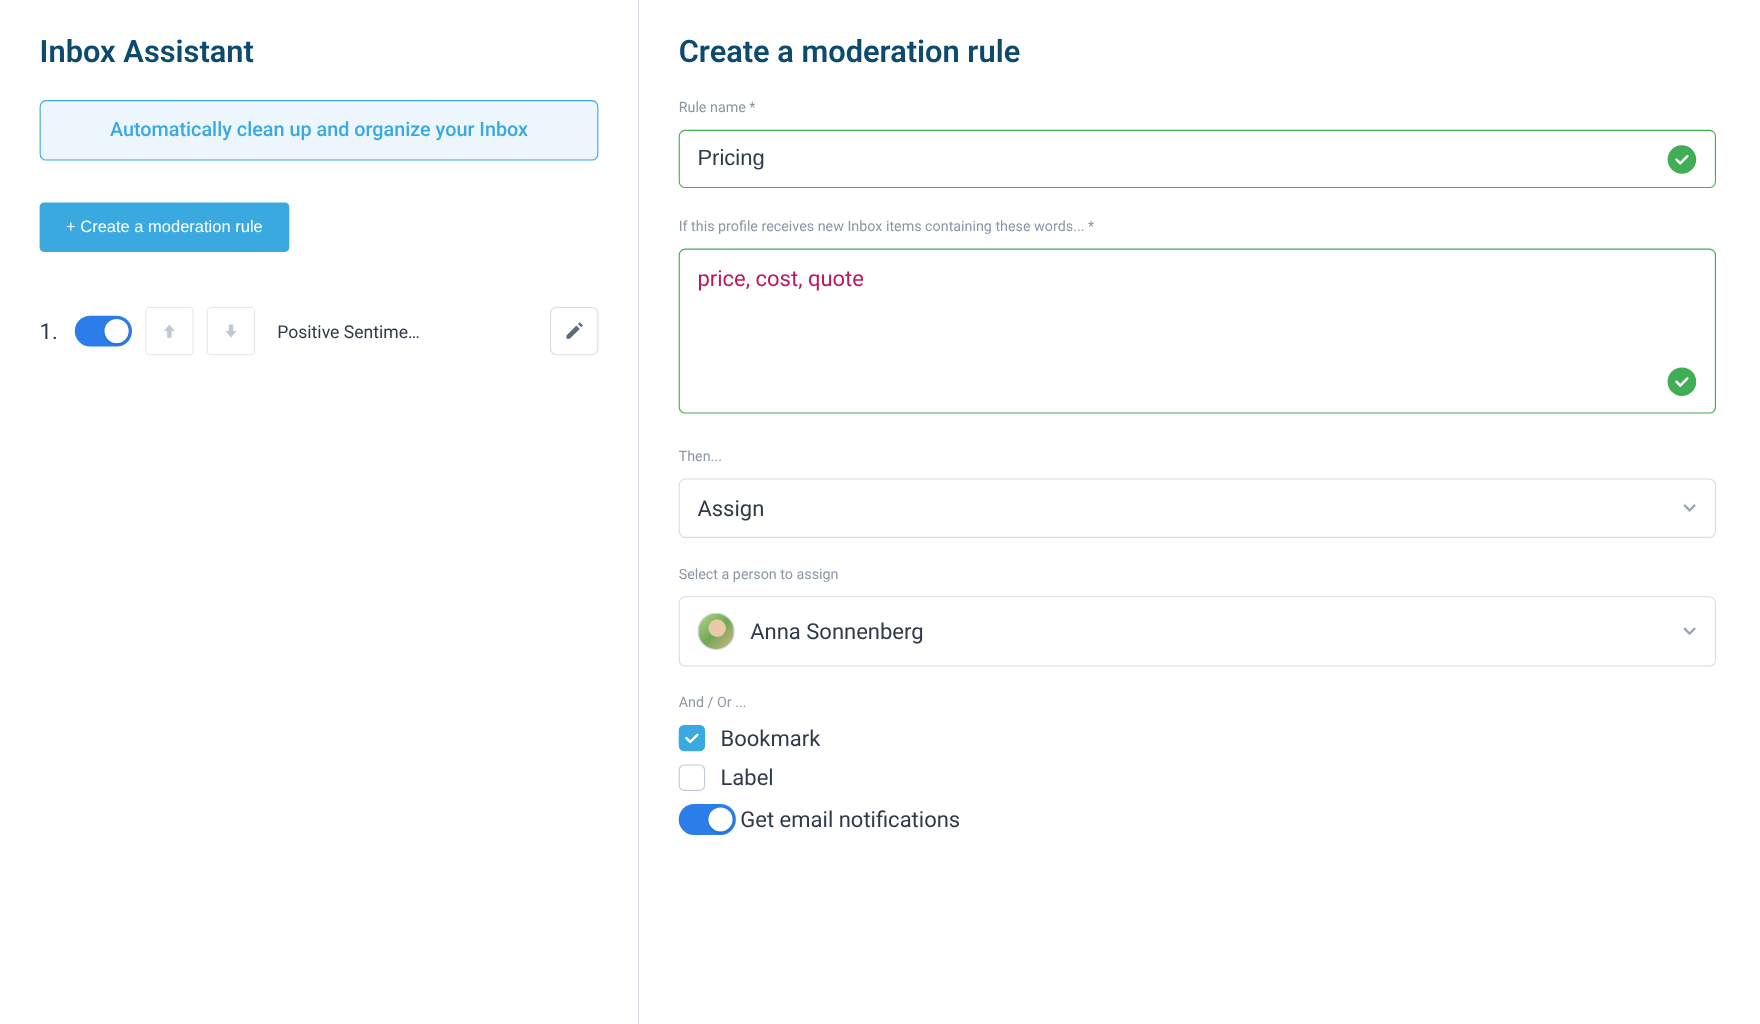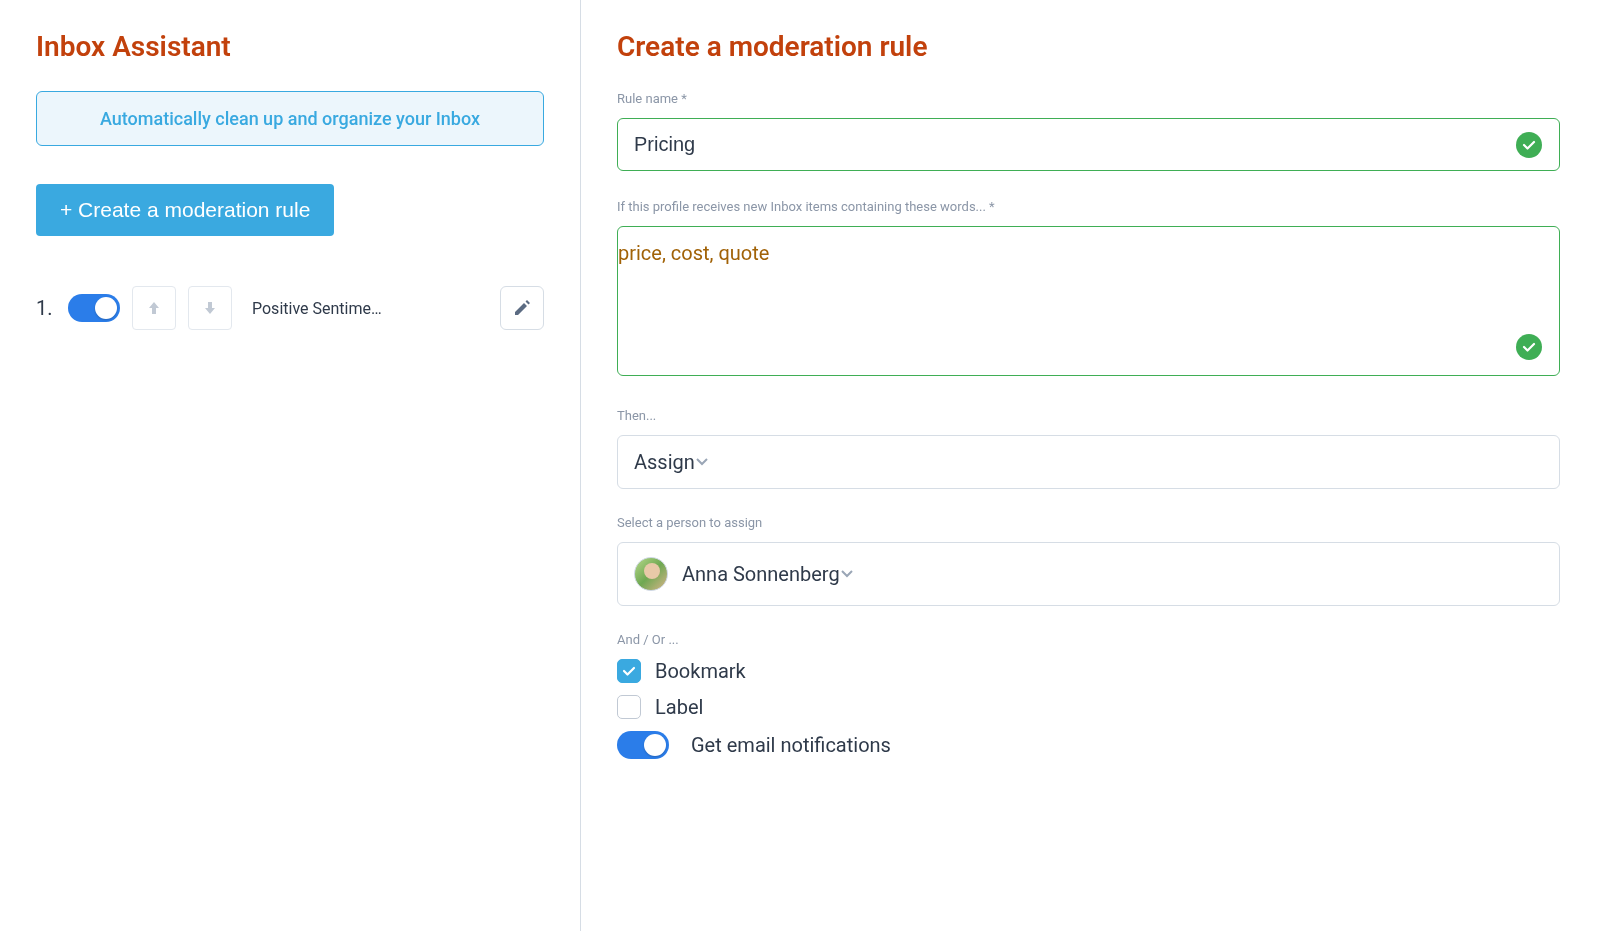--- a/index.html
+++ b/index.html
@@ -19,42 +19,42 @@
     padding: 30px 36px;
     border-right: 1px solid #d6dde5;
   }
   .right {
     flex: 1;
     padding: 30px 40px 30px 36px;
   }
   h1 {
     font-size: 28px;
     font-weight: 600;
-    color: #c2410c;
+    color: #0c4a6e;
     margin-bottom: 28px;
   }
   .info-banner {
     border: 1px solid #39a9e0;
     background: #ecf6fc;
     color: #39a9e0;
     border-radius: 6px;
     padding: 16px 20px;
     font-size: 18px;
     font-weight: 500;
     text-align: center;
     margin-bottom: 38px;
     cursor: pointer;
   }
   .primary-btn {
     background: #3aa9e0;
     color: #fff;
     border: none;
     border-radius: 4px;
     padding: 14px 24px;
-    font-size: 21px;
+    font-size: 15px;
     font-weight: 500;
     cursor: pointer;
     margin-bottom: 50px;
   }
   .rule-row {
     display: flex;
     align-items: center;
     gap: 12px;
   }
   .rule-index {
@@ -126,23 +126,23 @@
     border-radius: 6px;
     padding: 14px 60px 14px 16px;
     font-size: 20px;
     color: #2f3a4a;
     outline: none;
   }
   .textarea-input {
     width: 100%;
     border: 1px solid #3fae55;
     border-radius: 6px;
-    padding: 14px 16px 40px 0;
-    font-size: 20px;
-    color: #a16207;
+    padding: 14px 16px 40px 16px;
+    font-size: 20px;
+    color: #be185d;
     outline: none;
     min-height: 150px;
     resize: none;
     font-family: inherit;
   }
   .valid-check {
     position: absolute;
     right: 18px;
     top: 50%;
     transform: translateY(-50%);
@@ -161,21 +161,21 @@
   }
   .select-box {
     width: 100%;
     border: 1px solid #d6dde5;
     border-radius: 6px;
     padding: 14px 16px;
     font-size: 20px;
     color: #2f3a4a;
     display: flex;
     align-items: center;
-    justify-content: flex-start;
+    justify-content: space-between;
     cursor: pointer;
     margin-bottom: 26px;
     background: #fff;
   }
   .select-box .caret {
     color: #9aa6b6;
   }
   .person-row {
     display: flex;
     align-items: center;
@@ -218,21 +218,21 @@
     border-color: #3aa9e0;
     color: #fff;
   }
   .check-label {
     font-size: 20px;
     color: #2f3a4a;
   }
   .notif-row {
     display: flex;
     align-items: center;
-    gap: 22px;
+    gap: 4px;
     margin-top: 6px;
   }
   svg { display: block; }
 </style>
 </head>
 <body>
 
 <div class="container">
 
   <div class="left">

